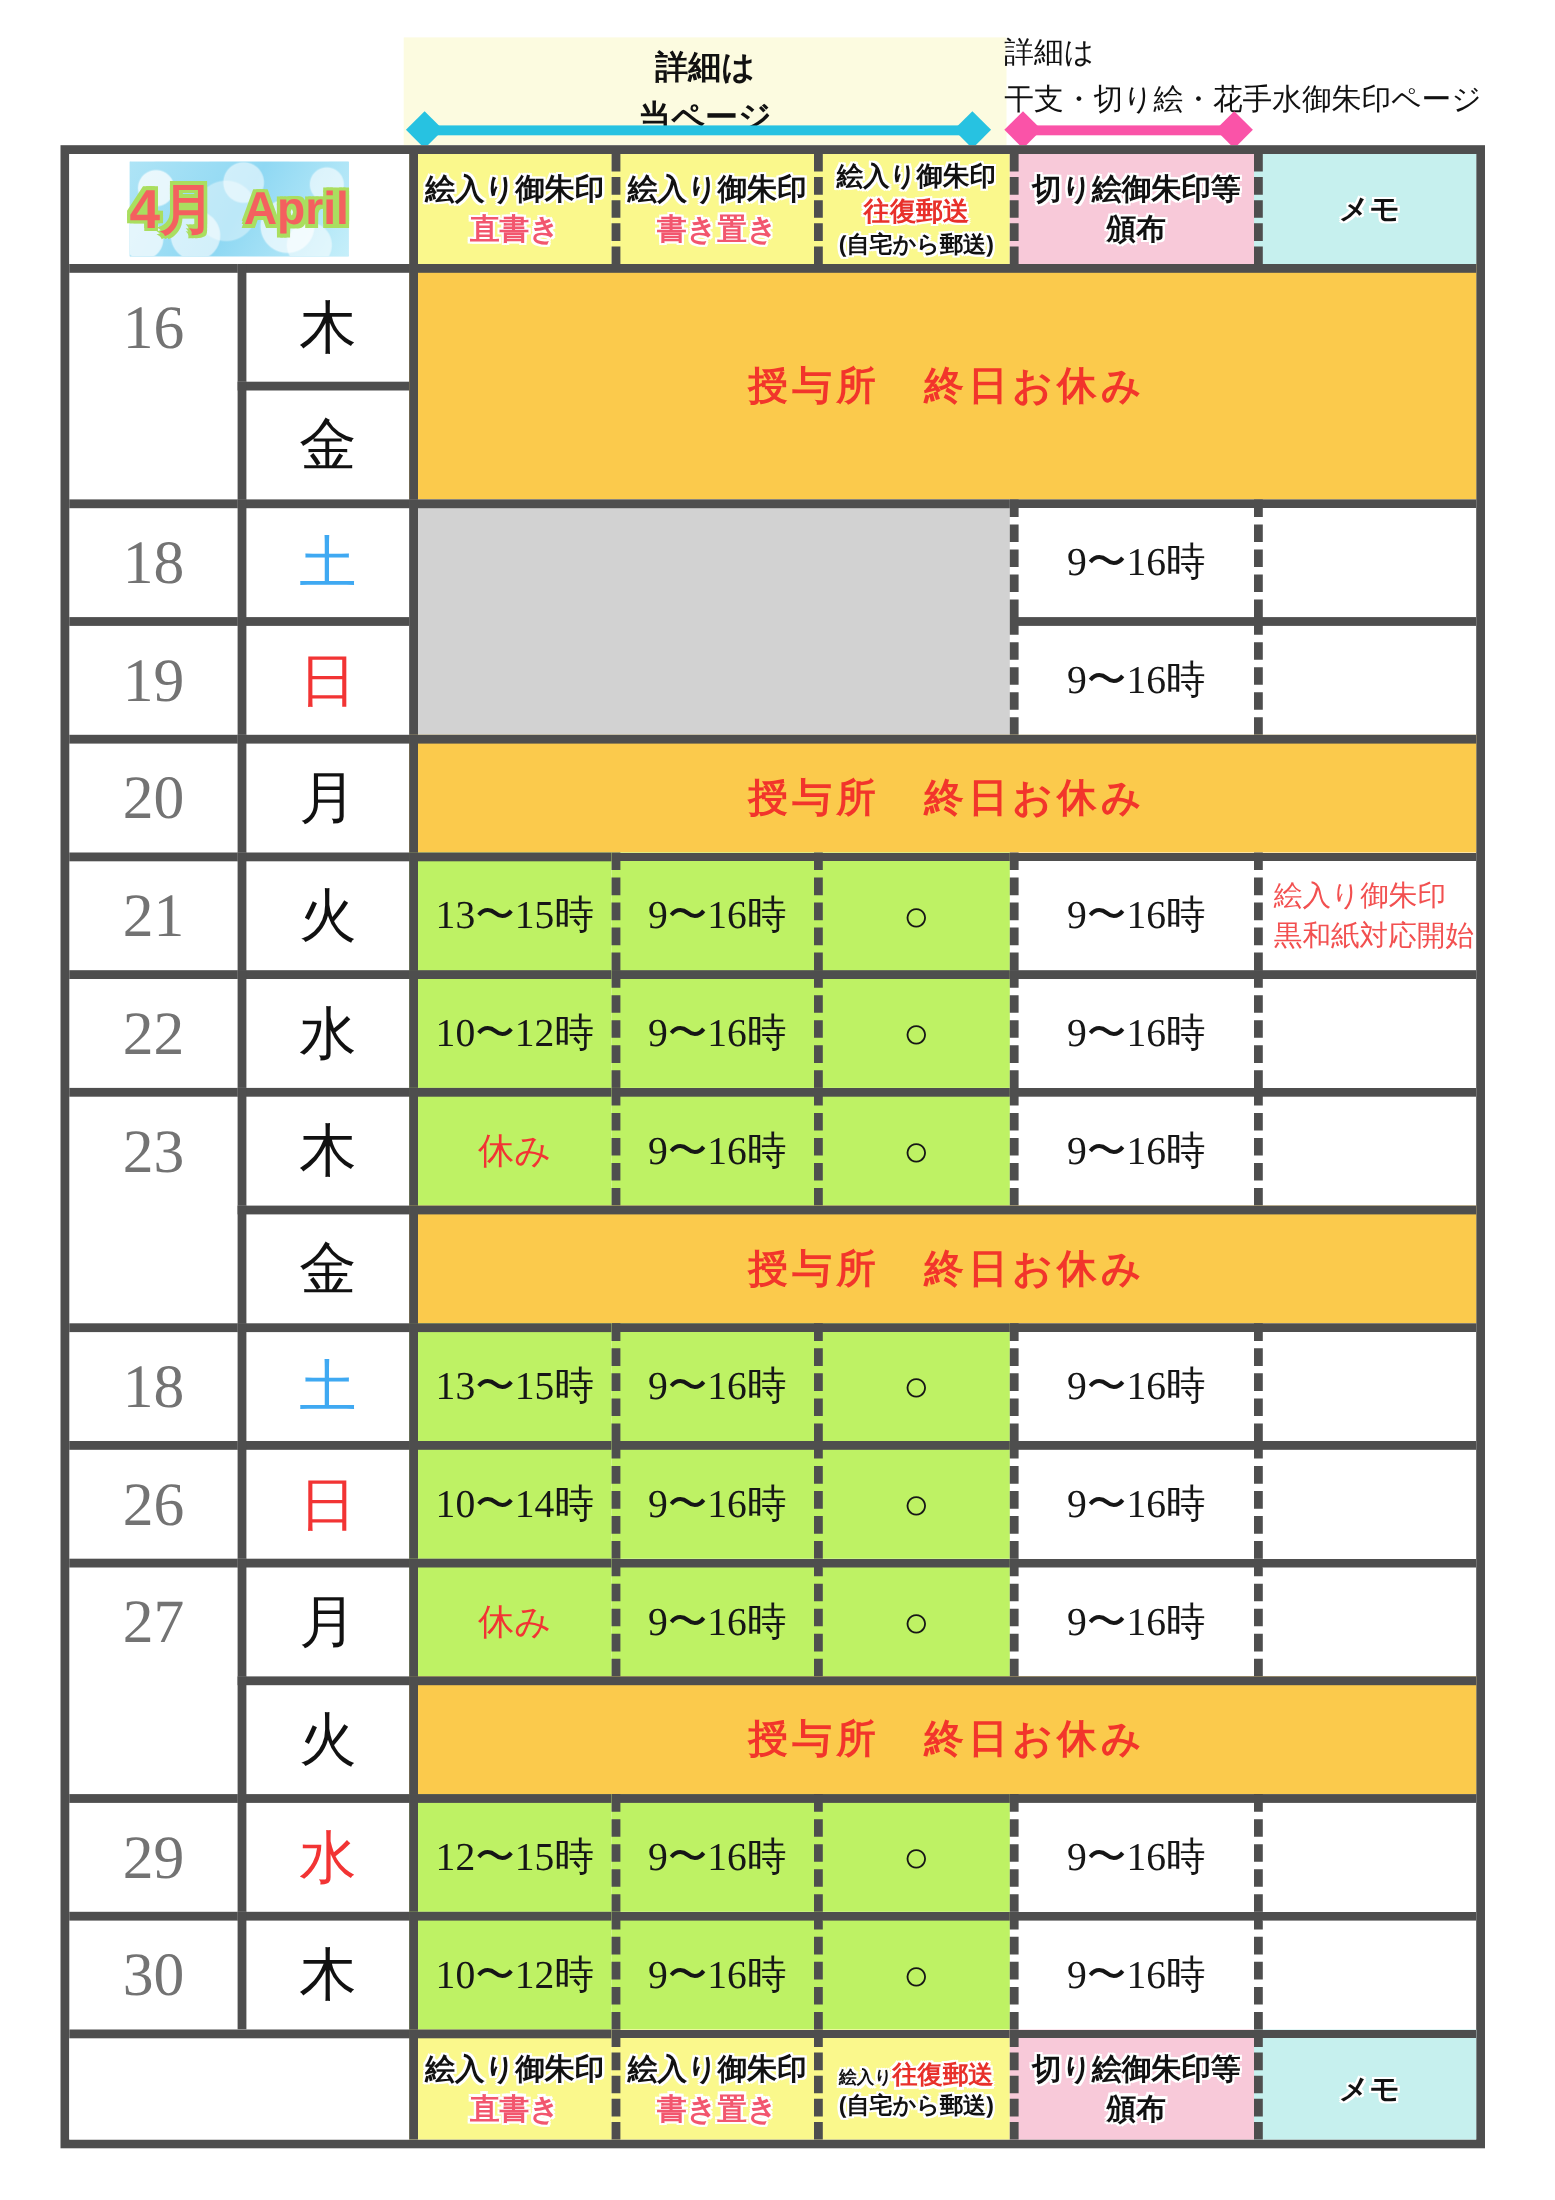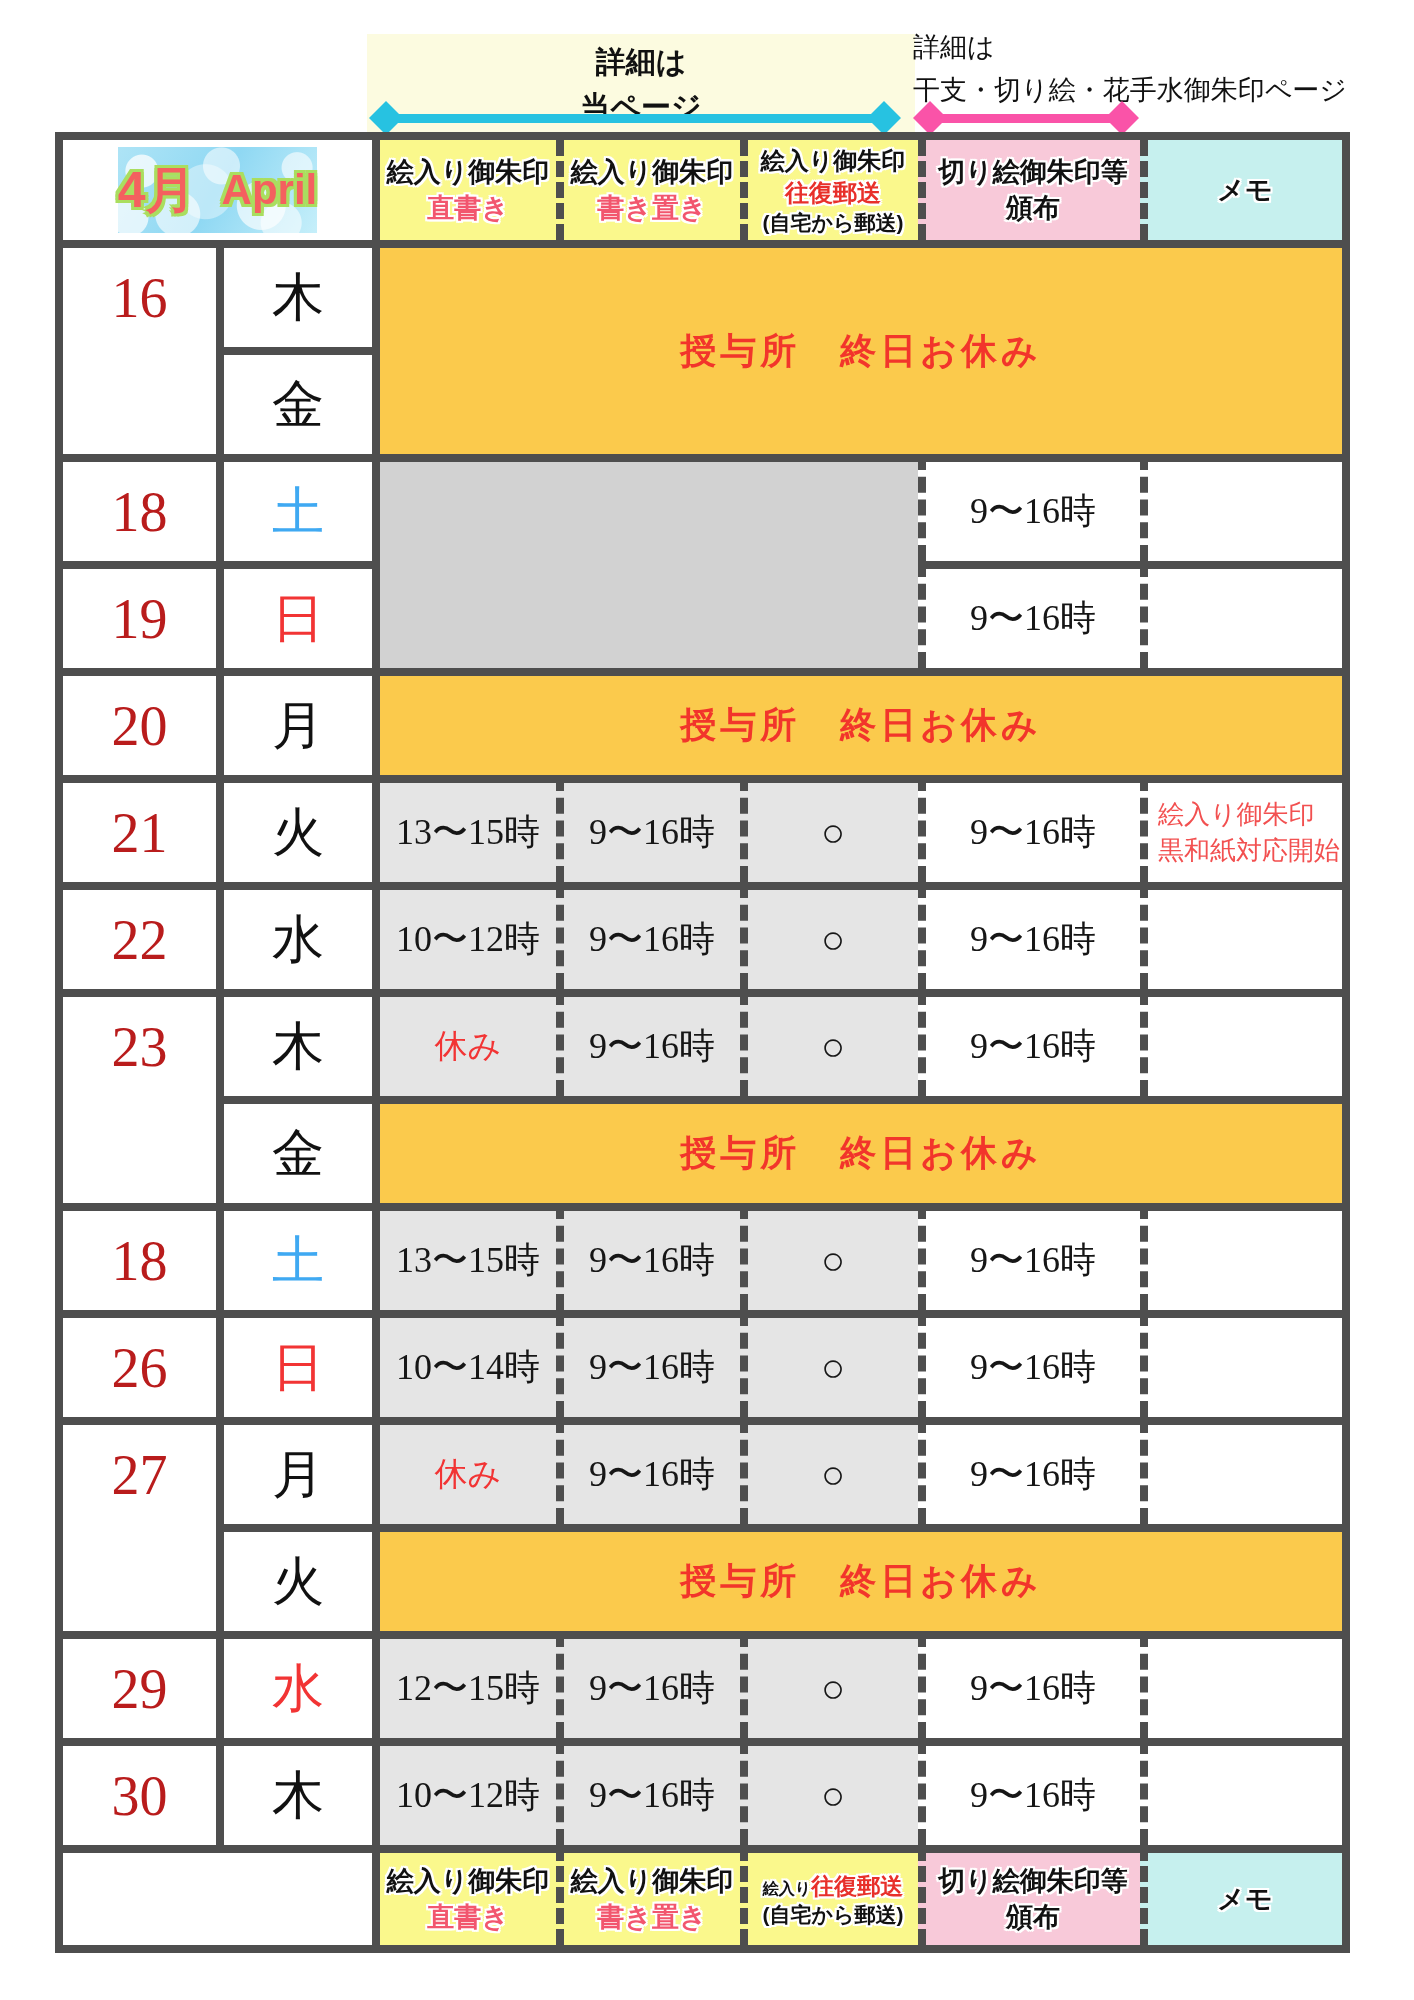--- a/index.html
+++ b/index.html
@@ -34,28 +34,28 @@
     grid-template-columns:153px 156px 184px 184px 178px 222px 202px;
     grid-template-rows:100px repeat(15,107px) 100px;
     border:8px solid var(--bd);background:#fff;width:1295px;height:1821px}
 
   .cell{display:flex;flex-direction:column;align-items:center;justify-content:center;
     text-align:center;overflow:hidden}
   .bt{border-top:8px solid var(--bd)}
   .bls{border-left:8px solid var(--bd)}
   .bld{border-left:8px dashed var(--bd)}
 
-  .cream{background:#e5e5e5}
+  .cream{background:#bef264}
   .orange{background:#fbca4c}
   .gray{background:#d2d2d2}
   .hdr-y{background:#faf88c}
   .hdr-p{background:#f8c9d9}
   .hdr-c{background:#c6f0ee}
 
-  .date{font-family:var(--serif);font-size:56px;color:#b91c1c}
+  .date{font-family:var(--serif);font-size:56px;color:#737373}
   .day{font-family:var(--serif);font-size:52px;color:#111}
   .day.blue{color:#3fa9f2}
   .day.red{color:#f23434}
 
   .time{font-family:var(--serif);font-size:36px;color:#161616}
   .circle{font-family:var(--serif);font-size:40px;color:#161616}
   .rest{font-family:var(--serif);font-size:33px;color:#f23434}
   .closed-banner{font-family:var(--sans);font-weight:bold;font-size:36px;color:#f2352b;letter-spacing:4px}
 
   .outline-w{text-shadow:-2px -2px 0 #fff,2px -2px 0 #fff,-2px 2px 0 #fff,2px 2px 0 #fff,

